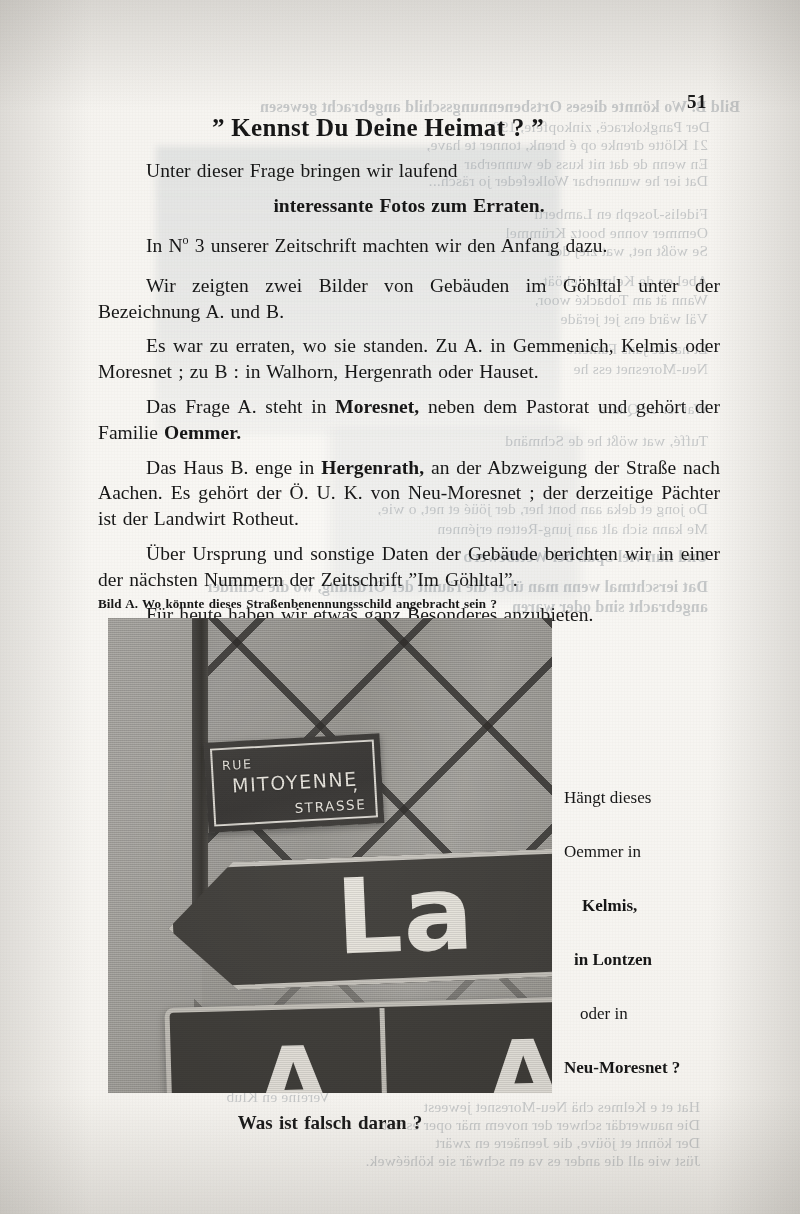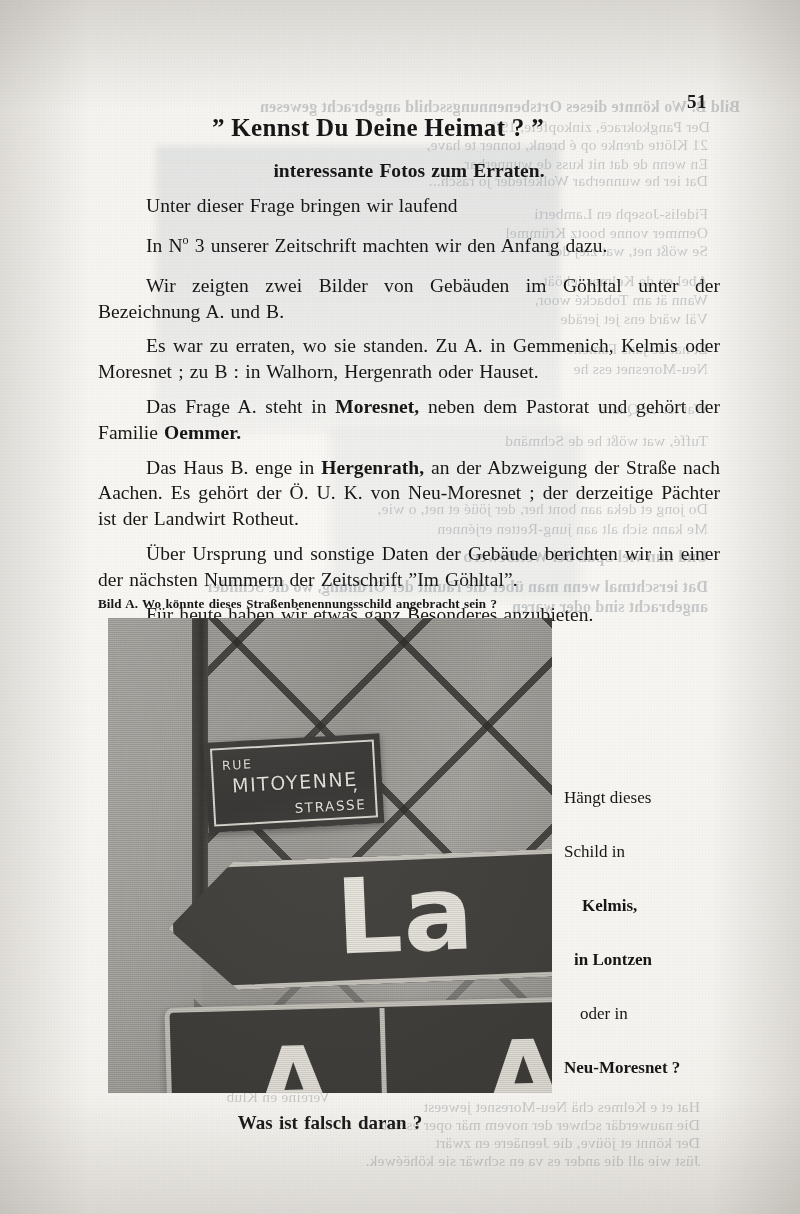--- a/index.html
+++ b/index.html
@@ -366,22 +366,22 @@
   </div>
 
   <div class="scan-band"></div>
   <div class="scan-band2"></div>
 
   <div class="folio">51</div>
 
   <div class="headline">” Kennst Du Deine Heimat ?  ”</div>
 
   <div class="body-col">
+    <p class="p left"><span>Unter dieser Frage bringen wir laufend</span></p>
     <p class="p center"><span>interessante Fotos zum Erraten.</span></p>
-    <p class="p left"><span>Unter dieser Frage bringen wir laufend</span></p>
     <p class="p left"><span>In N</span><span class="sup">o</span><span> 3 unserer Zeitschrift machten wir den Anfang dazu.</span></p>
     <div class="gap-a"></div>
     <p class="p"><span>Wir zeigten zwei Bilder von Gebäuden im Göhltal unter der Bezeichnung A. und B.</span></p>
     <p class="p"><span>Es war zu erraten, wo sie standen. Zu A. in Gemmenich, Kelmis oder Moresnet ; zu B : in Walhorn, Hergenrath oder Hauset.</span></p>
     <p class="p"><span>Das Frage A. steht in </span><b>Moresnet,</b><span> neben dem Pastorat und gehört der Familie </span><b>Oemmer.</b></p>
     <p class="p"><span>Das Haus B. enge in </span><b>Hergenrath,</b><span> an der Abzweigung der Straße nach Aachen. Es gehört der Ö. U. K. von Neu-Moresnet ; der derzeitige Pächter ist der Landwirt Rotheut.</span></p>
     <p class="p"><span>Über Ursprung und sonstige Daten der Gebäude berichten wir in einer der nächsten Nummern der Zeitschrift ”Im Göhltal”.</span></p>
     <p class="p"><span>Für heute haben wir etwas ganz Besonderes anzubieten.</span></p>
   </div>
 
@@ -416,21 +416,21 @@
         <div class="a2">A</div>
       </div>
 
       <div class="halftone"></div>
       <div class="photo-fade"></div>
     </div>
   </div>
 
   <div class="side-caption">
     <div class="sc-i1">Hängt dieses</div>
-    <div class="sc-i2">Schild in</div>
+    <div class="sc-i2">Oemmer in</div>
     <div class="sc-i3 b">Kelmis,</div>
     <div class="sc-i4 b">in Lontzen</div>
     <div class="sc-i5">oder in</div>
     <div class="sc-i6 b">Neu-Moresnet ?</div>
   </div>
 
   <div class="bottom-caption">Was ist falsch daran ?</div>
 
   <div class="edge-shade-top"></div>
   <div class="edge-shade-left"></div>

